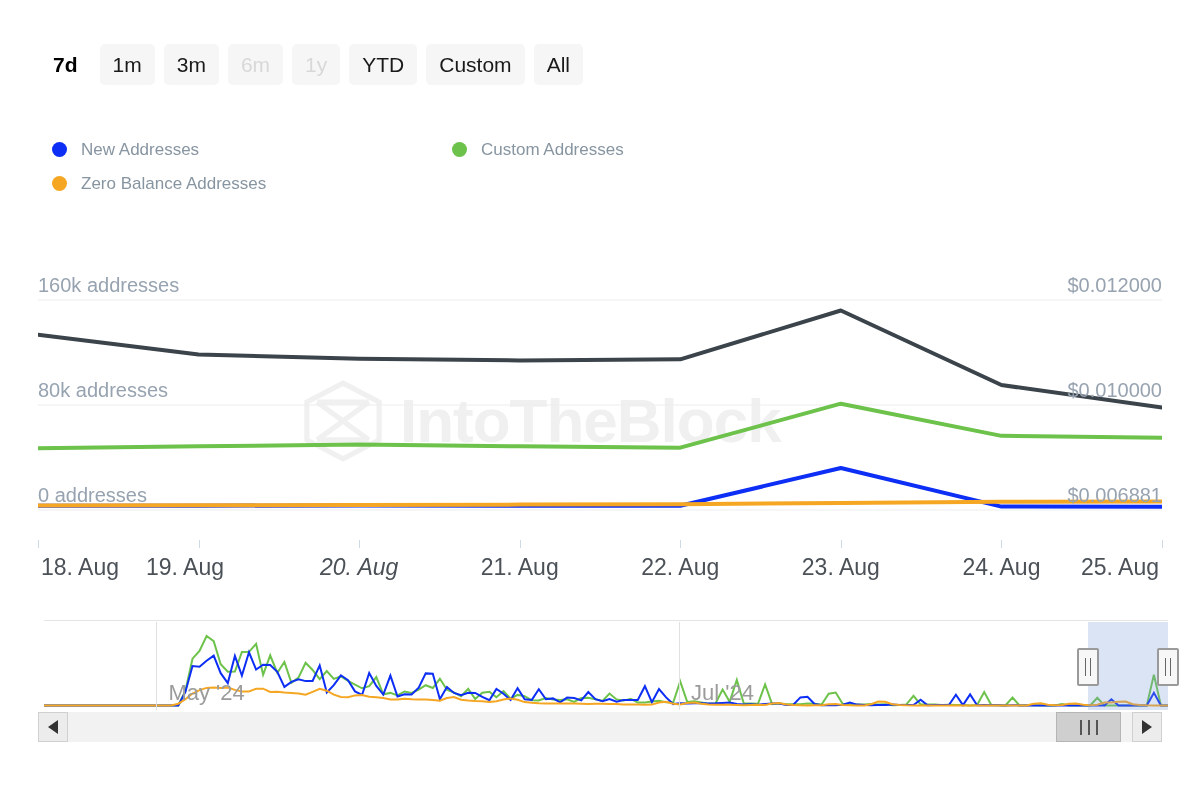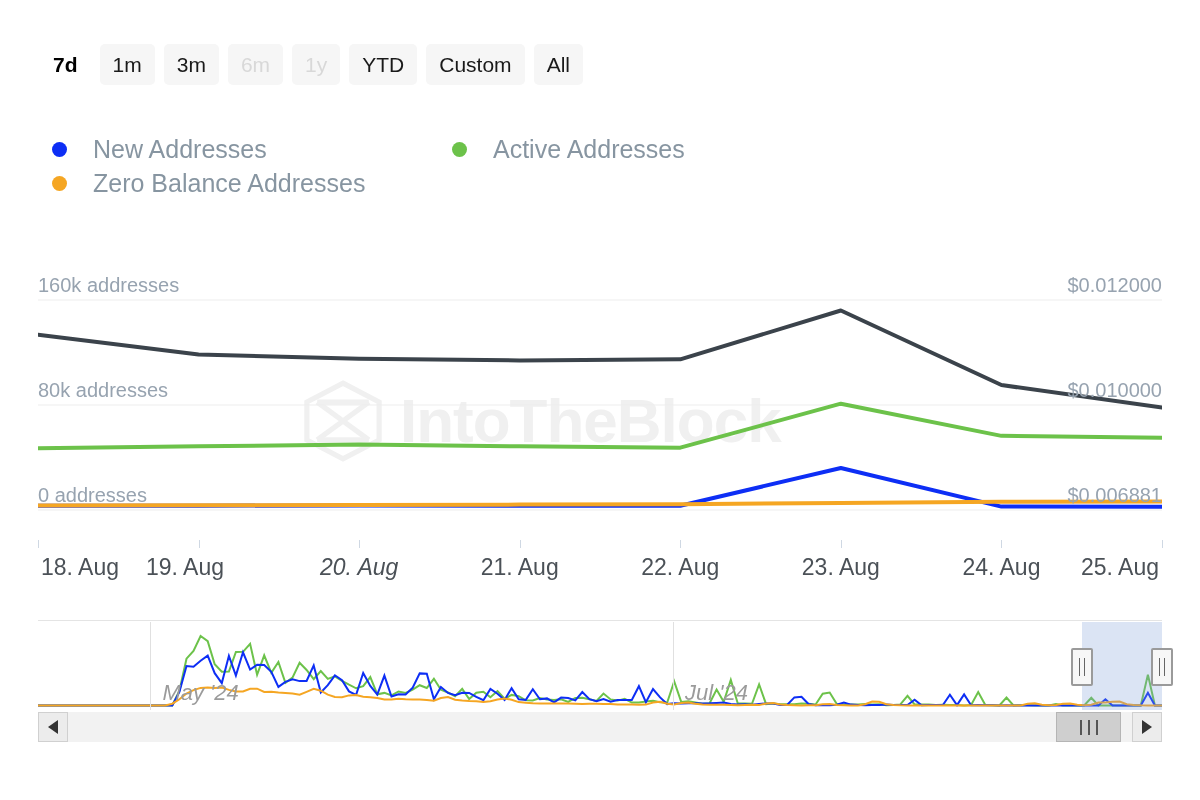--- a/index.html
+++ b/index.html
@@ -49,24 +49,23 @@
     cursor:pointer;
     box-sizing:border-box;
   }
   .legend-item.col1{width:400px;}
   .legend-item.col2{width:320px;}
   .legend-dot{
     width:15px;height:15px;border-radius:50%;
     margin-right:14px; flex:none;
   }
   .legend-label{
-    font-size:25px; color:#8795a1;
+    font-size:17px; color:#8795a1;
     line-height:1;
     white-space:nowrap;
-    margin-left:12px;
   }
 
   
   #plot-area{
     position:absolute;
     left:38px; top:280px;
     width:1124px; height:260px;
   }
   #plot-svg{display:block;}
 
@@ -94,22 +93,22 @@
     top:14px;
     font-size:23px;
     color:#4b5157;
     transform:translateX(-50%);
     white-space:nowrap;
   }
 
   
   #navigator{
     position:absolute;
-    left:38px; top:620px;
-    width:1124px; height:95px;font-style:italic;
+    left:44px; top:620px;
+    width:1124px; height:95px;
   }
   #nav-top-line{
     position:absolute;left:0;top:0;width:100%;height:1px;background:#e4e4e4;
   }
   #nav-svg{position:absolute;left:0;top:2px;}
   .nav-label{
     position:absolute;
     font-size:22px;
     color:#9b9b9b;
     top:60px;
@@ -212,21 +211,21 @@
     <button class="range-btn">All</button>
   </div>
 
 <div id="legend">
     <div class="legend-item col1">
       <span class="legend-dot" style="background: rgb(13, 46, 245);"></span>
       <span class="legend-label">New Addresses</span>
     </div>
     <div class="legend-item col2">
       <span class="legend-dot" style="background: rgb(108, 194, 74);"></span>
-      <span class="legend-label">Active Addresses</span>
+      <span class="legend-label">Custom Addresses</span>
     </div>
     <div class="legend-item col1">
       <span class="legend-dot" style="background: rgb(245, 166, 35);"></span>
       <span class="legend-label">Zero Balance Addresses</span>
     </div>
   </div>
 
 <div id="watermark">
   <svg width="86" height="86" viewBox="0 0 100 100">
     <g stroke="#f0f0f0" stroke-width="6" fill="none">

